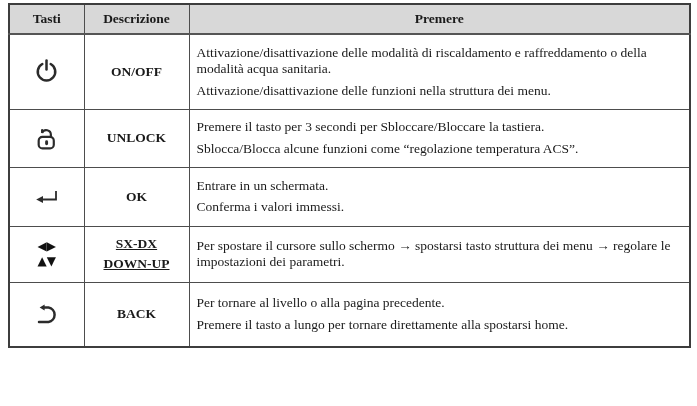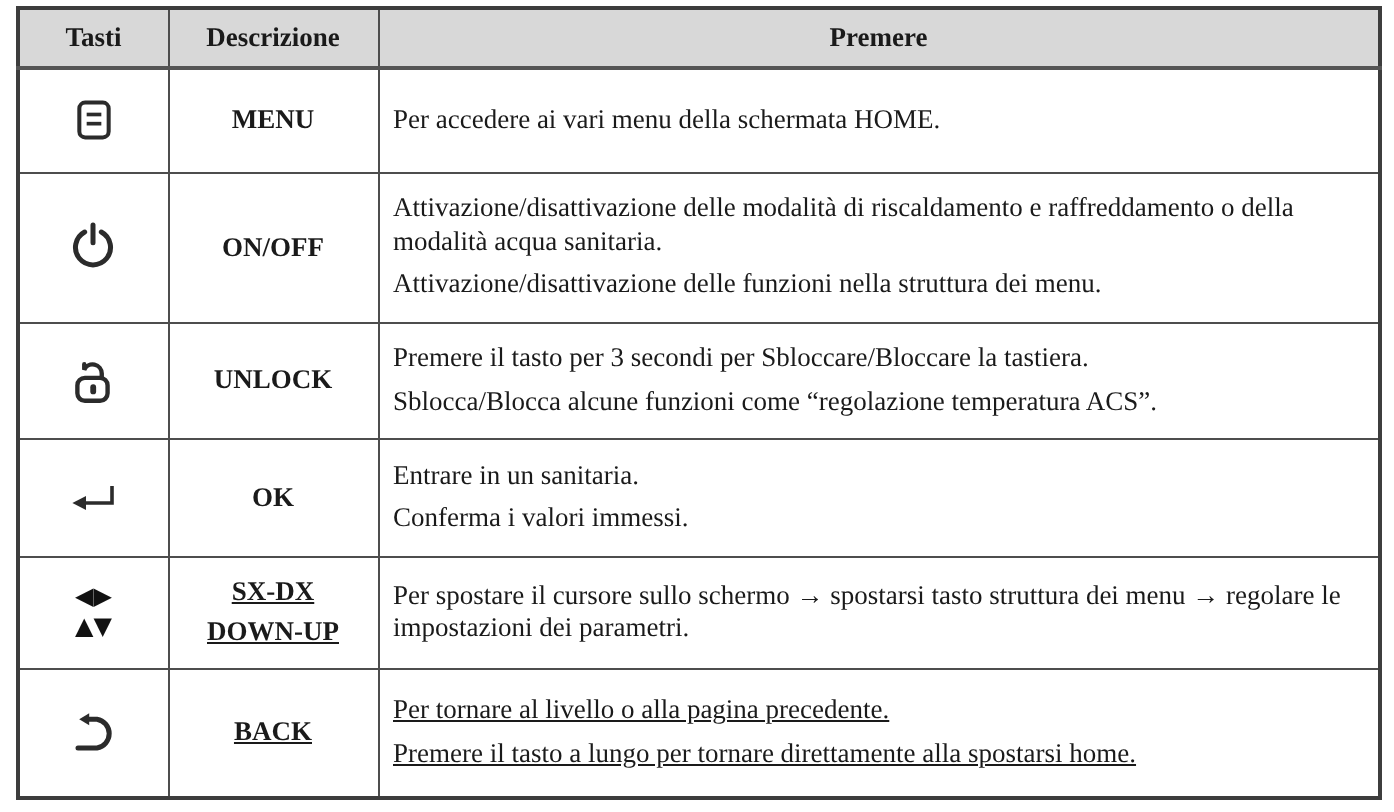--- a/index.html
+++ b/index.html
@@ -25,21 +25,21 @@
   td.keys{text-align:center;}
   td.desc{text-align:center;font-weight:bold;padding:2px;}
   td.func{padding:2px 6px 2px 7px;line-height:16.5px;}
   td.func p{margin:5px 0;}
   tr.r1{height:30px;}
   tr.r2{height:52px;}
   tr.r3{height:75px;}
   tr.r4{height:58px;}
   tr.r5{height:59px;}
   tr.r6{height:56px;}
-  tr.r7{height:65px;text-decoration:underline;}
+  tr.r7{height:65px;}
   .icon-svg{display:inline-block;vertical-align:middle;}
   .icon-svg path,.icon-svg rect,.icon-svg line,.icon-svg circle{
     stroke:#2b2b2b;fill:none;
   }
   .icon-svg .fill{fill:#2b2b2b;stroke:none;}
   .arrow-glyphs{font-family:"DejaVu Sans", sans-serif;font-size:12px;line-height:15px;color:#111;}
   .desc-line{margin:4px 0;text-decoration:underline;}
 </style>
 </head>
 <body>
@@ -51,34 +51,20 @@
       <col class="c-func">
     </colgroup>
   <thead>
     <tr class="r1">
       <th>Tasti</th>
       <th>Descrizione</th>
       <th>Premere</th>
     </tr>
   </thead>
   <tbody>
-    <tr class="r2">
-      <td class="keys">
-        <svg class="icon-svg" width="22" height="24" viewBox="0 0 24 26">
-          <rect x="4" y="3.5" width="16" height="19" rx="3.2" stroke-width="2.2"></rect>
-          <line x1="8" y1="10" x2="16" y2="10" stroke-width="2"></line>
-          <line x1="8" y1="15" x2="16" y2="15" stroke-width="2"></line>
-        </svg>
-      </td>
-      <td class="desc">MENU</td>
-      <td class="func">
-        <p>Per accedere ai vari menu della schermata HOME.</p>
-
-      </td>
-    </tr>
 
     <tr class="r3">
       <td class="keys">
         <svg class="icon-svg" width="25" height="25" viewBox="0 0 24 24">
           <path d="M8 4.8 A8.4 8.4 0 1 0 16 4.8" stroke-width="2.4" stroke-linecap="round"></path>
           <line x1="12" y1="1.4" x2="12" y2="10" stroke-width="2.4" stroke-linecap="round"></line>
         </svg>
       </td>
       <td class="desc">ON/OFF</td>
       <td class="func">
@@ -104,21 +90,21 @@
 
     <tr class="r5">
       <td class="keys">
         <svg class="icon-svg" width="28" height="18" viewBox="0 0 28 18">
           <path d="M23 3 V11.5 H8" stroke-width="1.8"></path>
           <path class="fill" d="M10 8 L3.2 11.5 L10 15 Z"></path>
         </svg>
       </td>
       <td class="desc">OK</td>
       <td class="func">
-        <p>Entrare in un sanitaria.</p>
+        <p>Entrare in un schermata.</p>
         <p>Conferma i valori immessi.</p>
       </td>
     </tr>
 
     <tr class="r6">
       <td class="keys">
         <div class="arrow-glyphs">
           <div>◀▶</div>
           <div>▲▼</div>
         </div>

